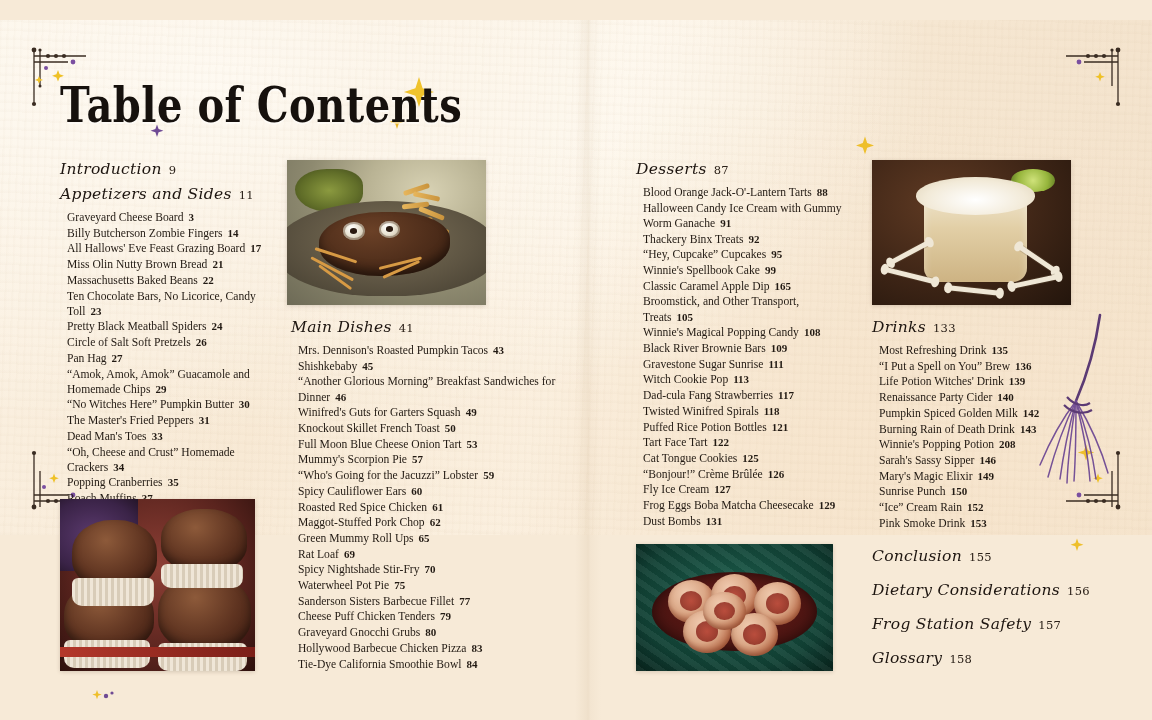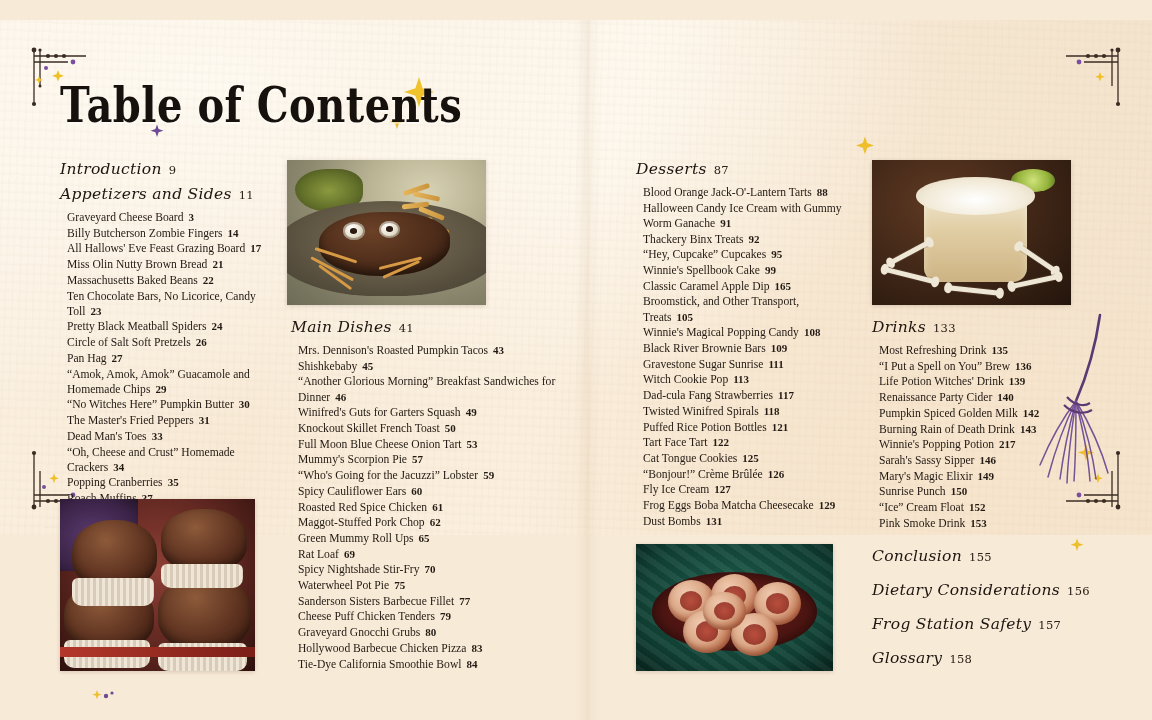--- a/index.html
+++ b/index.html
@@ -508,25 +508,25 @@
       <div class="section-head">
         <span>Drinks</span><span class="pg">133</span>
       </div>
       <ul class="entries">
         <li><span>Most Refreshing Drink</span><span class="pg">135</span></li>
         <li><span>“I Put a Spell on You” Brew</span><span class="pg">136</span></li>
         <li><span>Life Potion Witches' Drink</span><span class="pg">139</span></li>
         <li><span>Renaissance Party Cider</span><span class="pg">140</span></li>
         <li><span>Pumpkin Spiced Golden Milk</span><span class="pg">142</span></li>
         <li><span>Burning Rain of Death Drink</span><span class="pg">143</span></li>
-        <li><span>Winnie's Popping Potion</span><span class="pg">217</span></li>
+        <li><span>Winnie's Popping Potion</span><span class="pg">208</span></li>
         <li><span>Sarah's Sassy Sipper</span><span class="pg">146</span></li>
         <li><span>Mary's Magic Elixir</span><span class="pg">149</span></li>
         <li><span>Sunrise Punch</span><span class="pg">150</span></li>
-        <li><span>“Ice” Cream Float</span><span class="pg">152</span></li>
+        <li><span>“Ice” Cream Rain</span><span class="pg">152</span></li>
         <li><span>Pink Smoke Drink</span><span class="pg">153</span></li>
       </ul>
     </div>
     <div style="margin-top:16px;">
       <div class="section-head" style="margin-bottom:16px;">
         <span>Conclusion</span><span class="pg">155</span>
       </div>
       <div class="section-head" style="margin-bottom:16px;">
         <span>Dietary Considerations</span><span class="pg">156</span>
       </div>

